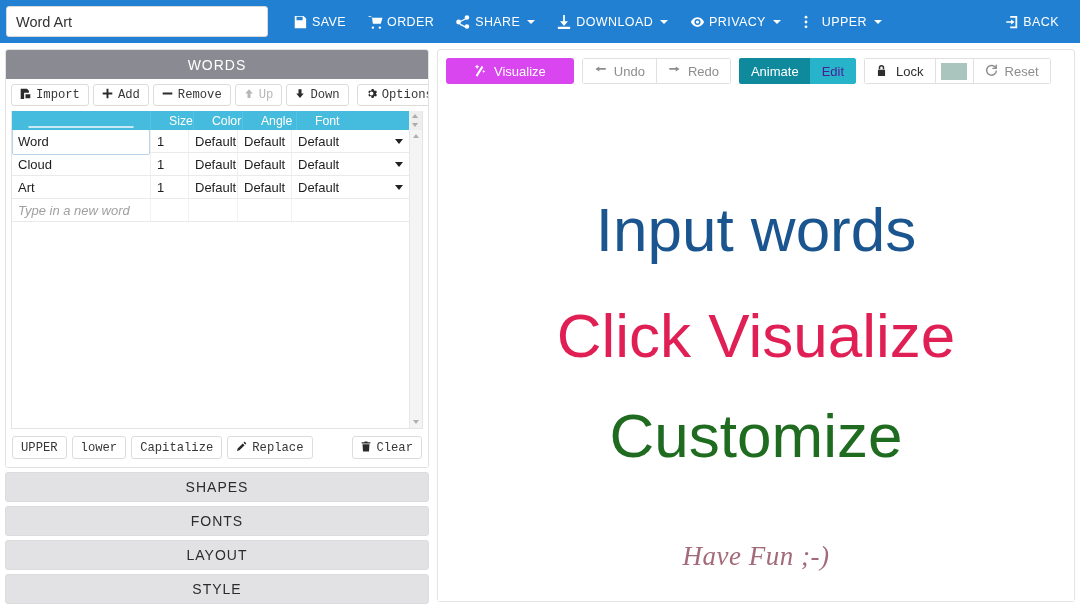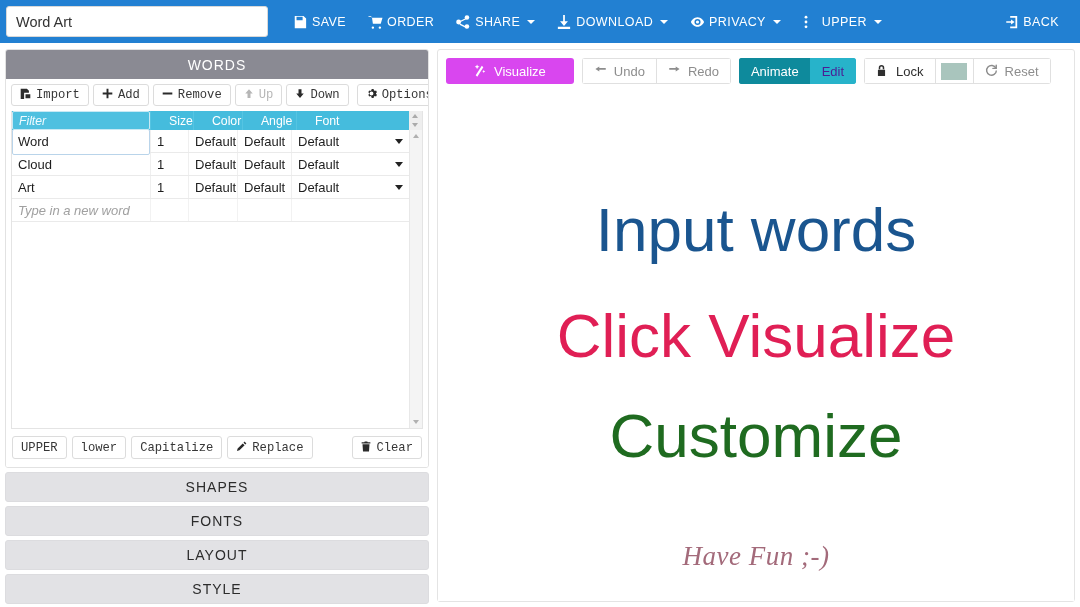--- a/index.html
+++ b/index.html
@@ -74,21 +74,21 @@
   .tbl-wrap { position: relative; padding: 0 5px 0 5px; }
   .tbl-outer { border: 1px solid #e4e4e4; border-top: none; }
   .thead {
     display: flex; background: #45bcdd; color: #ffffff; height: 19px;
     align-items: stretch;
   }
   .th {
     font-size: 12.3px; display: flex; align-items: center;
     padding-left: 18px; border-right: 1px solid #55c4e2;
   }
-  .th.filter { flex: 0 0 139px; padding: 0; justify-content: center; }
+  .th.filter { flex: 0 0 139px; padding: 16px; justify-content: center; }
   .filter-input {
     width: 100%; height: 100%; background: #4fc0e0; border: 1px solid #c9e9f4;
     color: #ffffff; font-style: italic; font-size: 12.2px;
     padding: 0 6px; outline: none; border-radius: 2px;
     font-family: "Liberation Sans", sans-serif;
   }
   .filter-input::placeholder { color: #f0fbff; opacity: 1; font-style: italic; }
   .th.size  { flex: 0 0 38px; }
   .th.color { flex: 0 0 49px; }
   .th.angle { flex: 0 0 54px; }

